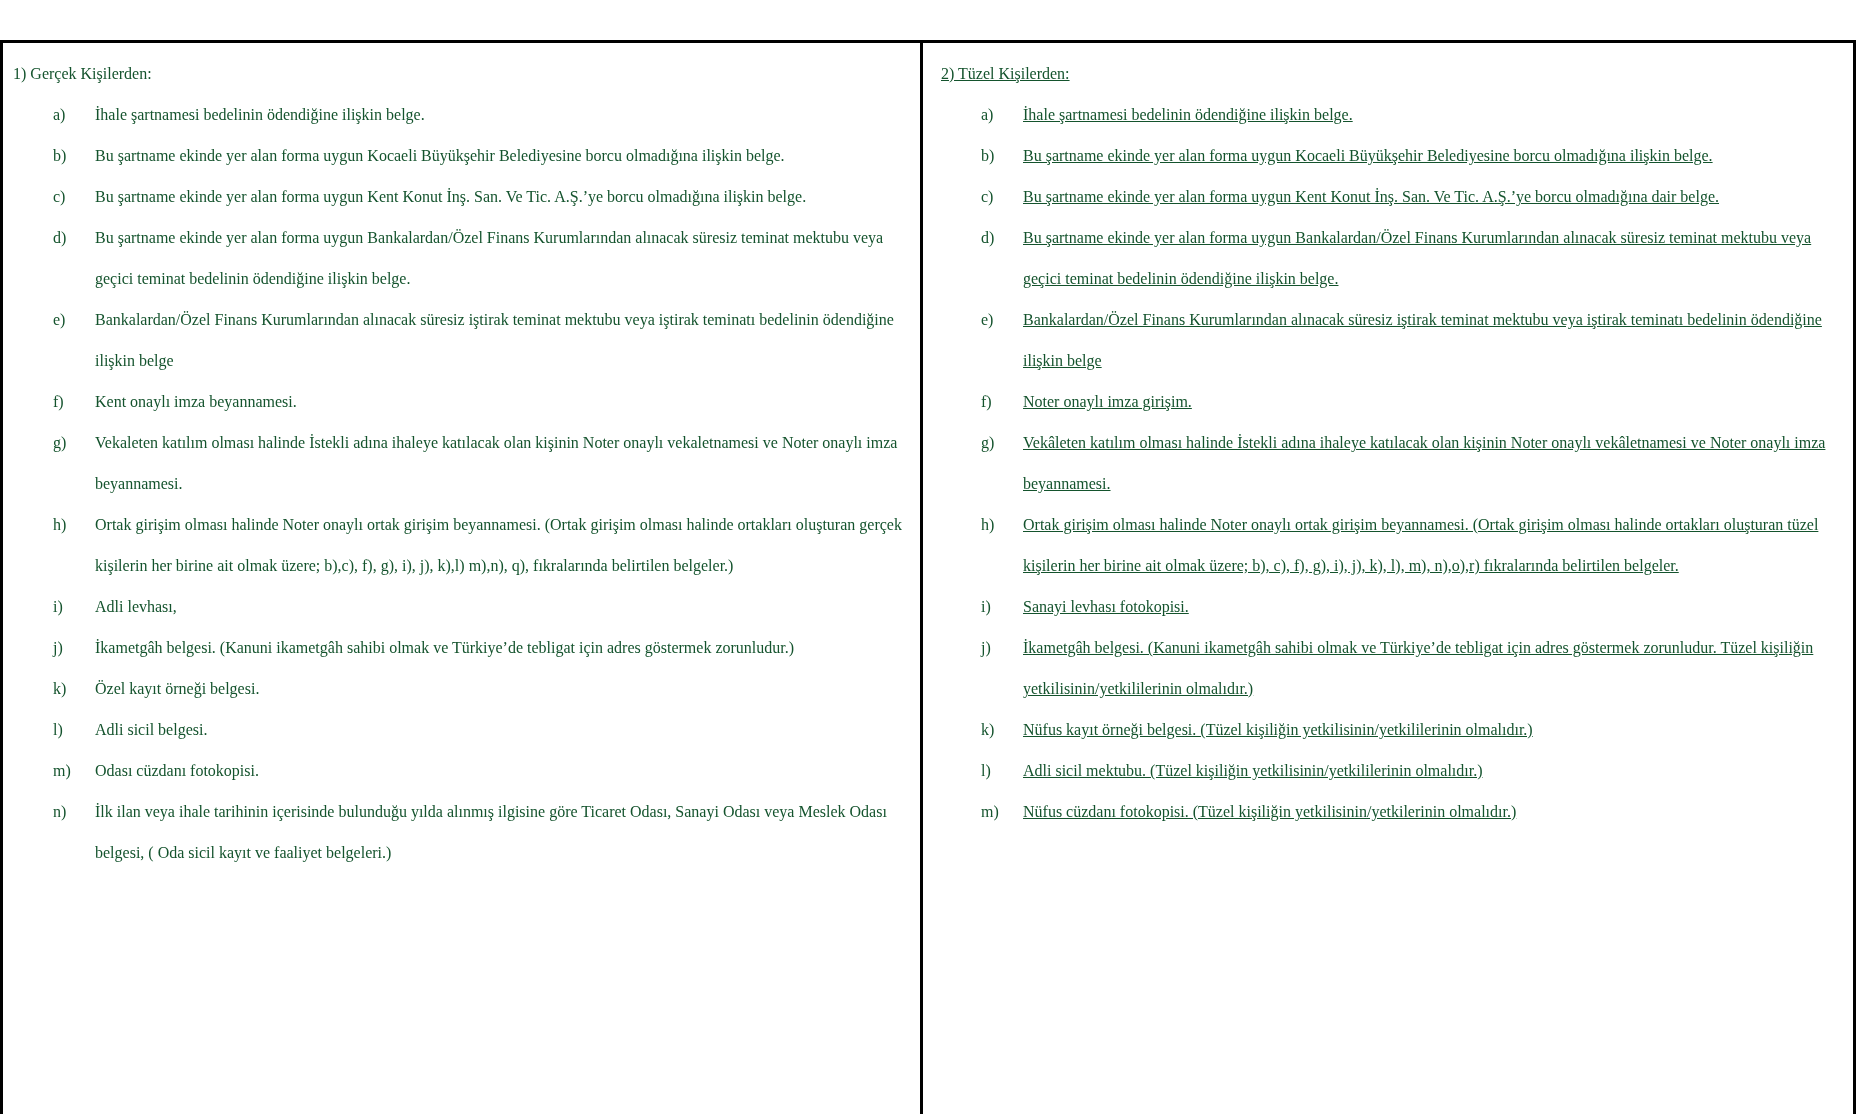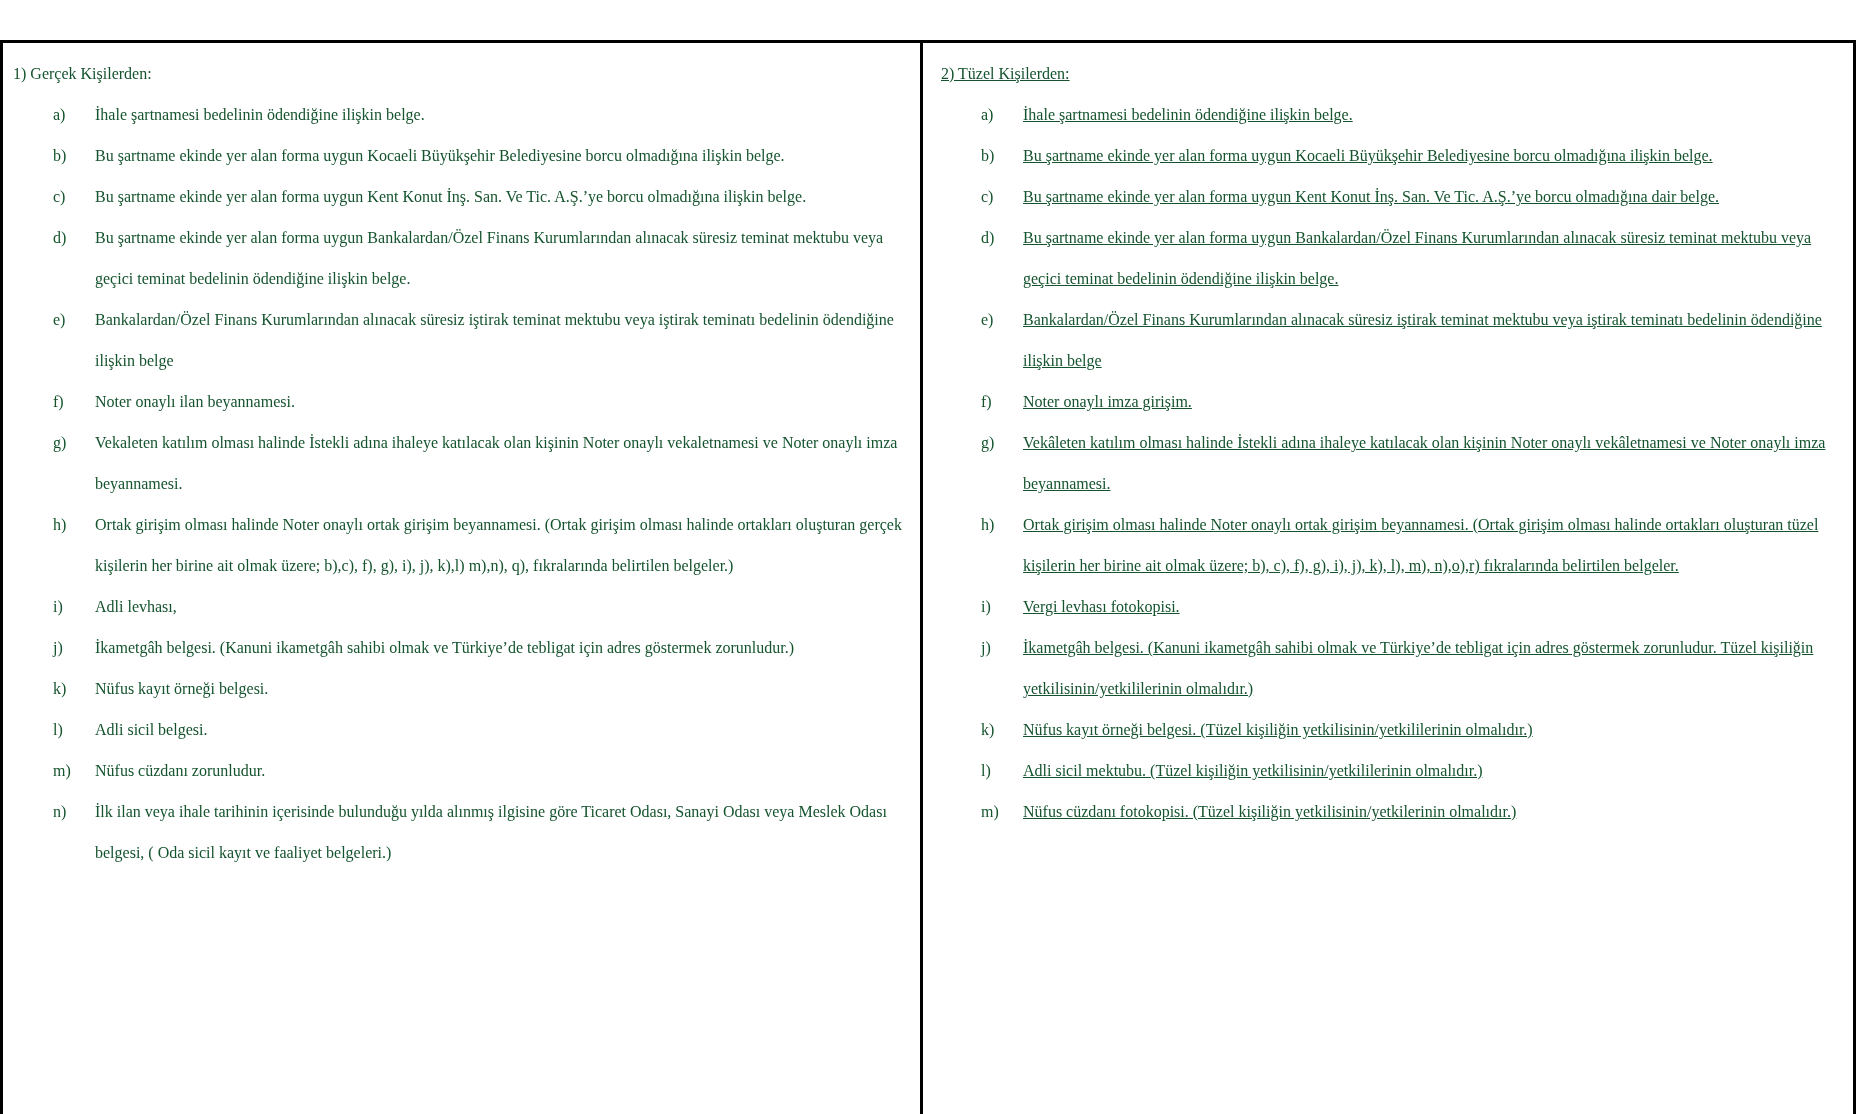--- a/index.html
+++ b/index.html
@@ -82,49 +82,49 @@
           <div class="item">
             <span class="marker">d)</span>
             <span class="text">Bu şartname ekinde yer alan forma uygun Bankalardan/Özel Finans Kurumlarından alınacak süresiz teminat mektubu veya geçici teminat bedelinin ödendiğine ilişkin belge.</span>
           </div>
           <div class="item">
             <span class="marker">e)</span>
             <span class="text">Bankalardan/Özel Finans Kurumlarından alınacak süresiz iştirak teminat mektubu veya iştirak teminatı bedelinin ödendiğine ilişkin belge</span>
           </div>
           <div class="item">
             <span class="marker">f)</span>
-            <span class="text">Noter onaylı ilan beyannamesi.</span>
+            <span class="text">Kent onaylı imza beyannamesi.</span>
           </div>
           <div class="item">
             <span class="marker">g)</span>
             <span class="text">Vekaleten katılım olması halinde İstekli adına ihaleye katılacak olan kişinin Noter onaylı vekaletnamesi ve Noter onaylı imza beyannamesi.</span>
           </div>
           <div class="item">
             <span class="marker">h)</span>
             <span class="text">Ortak girişim olması halinde Noter onaylı ortak girişim beyannamesi. (Ortak girişim olması halinde ortakları oluşturan gerçek kişilerin her birine ait olmak üzere; b),c), f), g), i), j), k),l) m),n), q), fıkralarında belirtilen belgeler.)</span>
           </div>
           <div class="item">
             <span class="marker">i)</span>
             <span class="text">Adli levhası,</span>
           </div>
           <div class="item">
             <span class="marker">j)</span>
             <span class="text">İkametgâh belgesi. (Kanuni ikametgâh sahibi olmak ve Türkiye’de tebligat için adres göstermek zorunludur.)</span>
           </div>
           <div class="item">
             <span class="marker">k)</span>
-            <span class="text">Nüfus kayıt örneği belgesi.</span>
+            <span class="text">Özel kayıt örneği belgesi.</span>
           </div>
           <div class="item">
             <span class="marker">l)</span>
             <span class="text">Adli sicil belgesi.</span>
           </div>
           <div class="item">
             <span class="marker">m)</span>
-            <span class="text">Nüfus cüzdanı zorunludur.</span>
+            <span class="text">Odası cüzdanı fotokopisi.</span>
           </div>
           <div class="item">
             <span class="marker">n)</span>
             <span class="text">İlk ilan veya ihale tarihinin içerisinde bulunduğu yılda alınmış ilgisine göre Ticaret Odası, Sanayi Odası veya Meslek Odası belgesi, ( Oda sicil kayıt ve faaliyet belgeleri.)</span>
           </div>
         </div>
     </section>
 
     <section class="cell right">
       <div class="cell-header">2) Tüzel Kişilerden:</div>
@@ -156,21 +156,21 @@
           <div class="item">
             <span class="marker">g)</span>
             <span class="text">Vekâleten katılım olması halinde İstekli adına ihaleye katılacak olan kişinin Noter onaylı vekâletnamesi ve Noter onaylı imza beyannamesi.</span>
           </div>
           <div class="item">
             <span class="marker">h)</span>
             <span class="text">Ortak girişim olması halinde Noter onaylı ortak girişim beyannamesi. (Ortak girişim olması halinde ortakları oluşturan tüzel kişilerin her birine ait olmak üzere; b), c), f), g), i), j), k), l), m), n),o),r) fıkralarında belirtilen belgeler.</span>
           </div>
           <div class="item">
             <span class="marker">i)</span>
-            <span class="text">Vergi levhası fotokopisi.</span>
+            <span class="text">Sanayi levhası fotokopisi.</span>
           </div>
           <div class="item">
             <span class="marker">j)</span>
             <span class="text">İkametgâh belgesi. (Kanuni ikametgâh sahibi olmak ve Türkiye’de tebligat için adres göstermek zorunludur. Tüzel kişiliğin yetkilisinin/yetkililerinin olmalıdır.)</span>
           </div>
           <div class="item">
             <span class="marker">k)</span>
             <span class="text">Nüfus kayıt örneği belgesi. (Tüzel kişiliğin yetkilisinin/yetkililerinin olmalıdır.)</span>
           </div>
           <div class="item">

